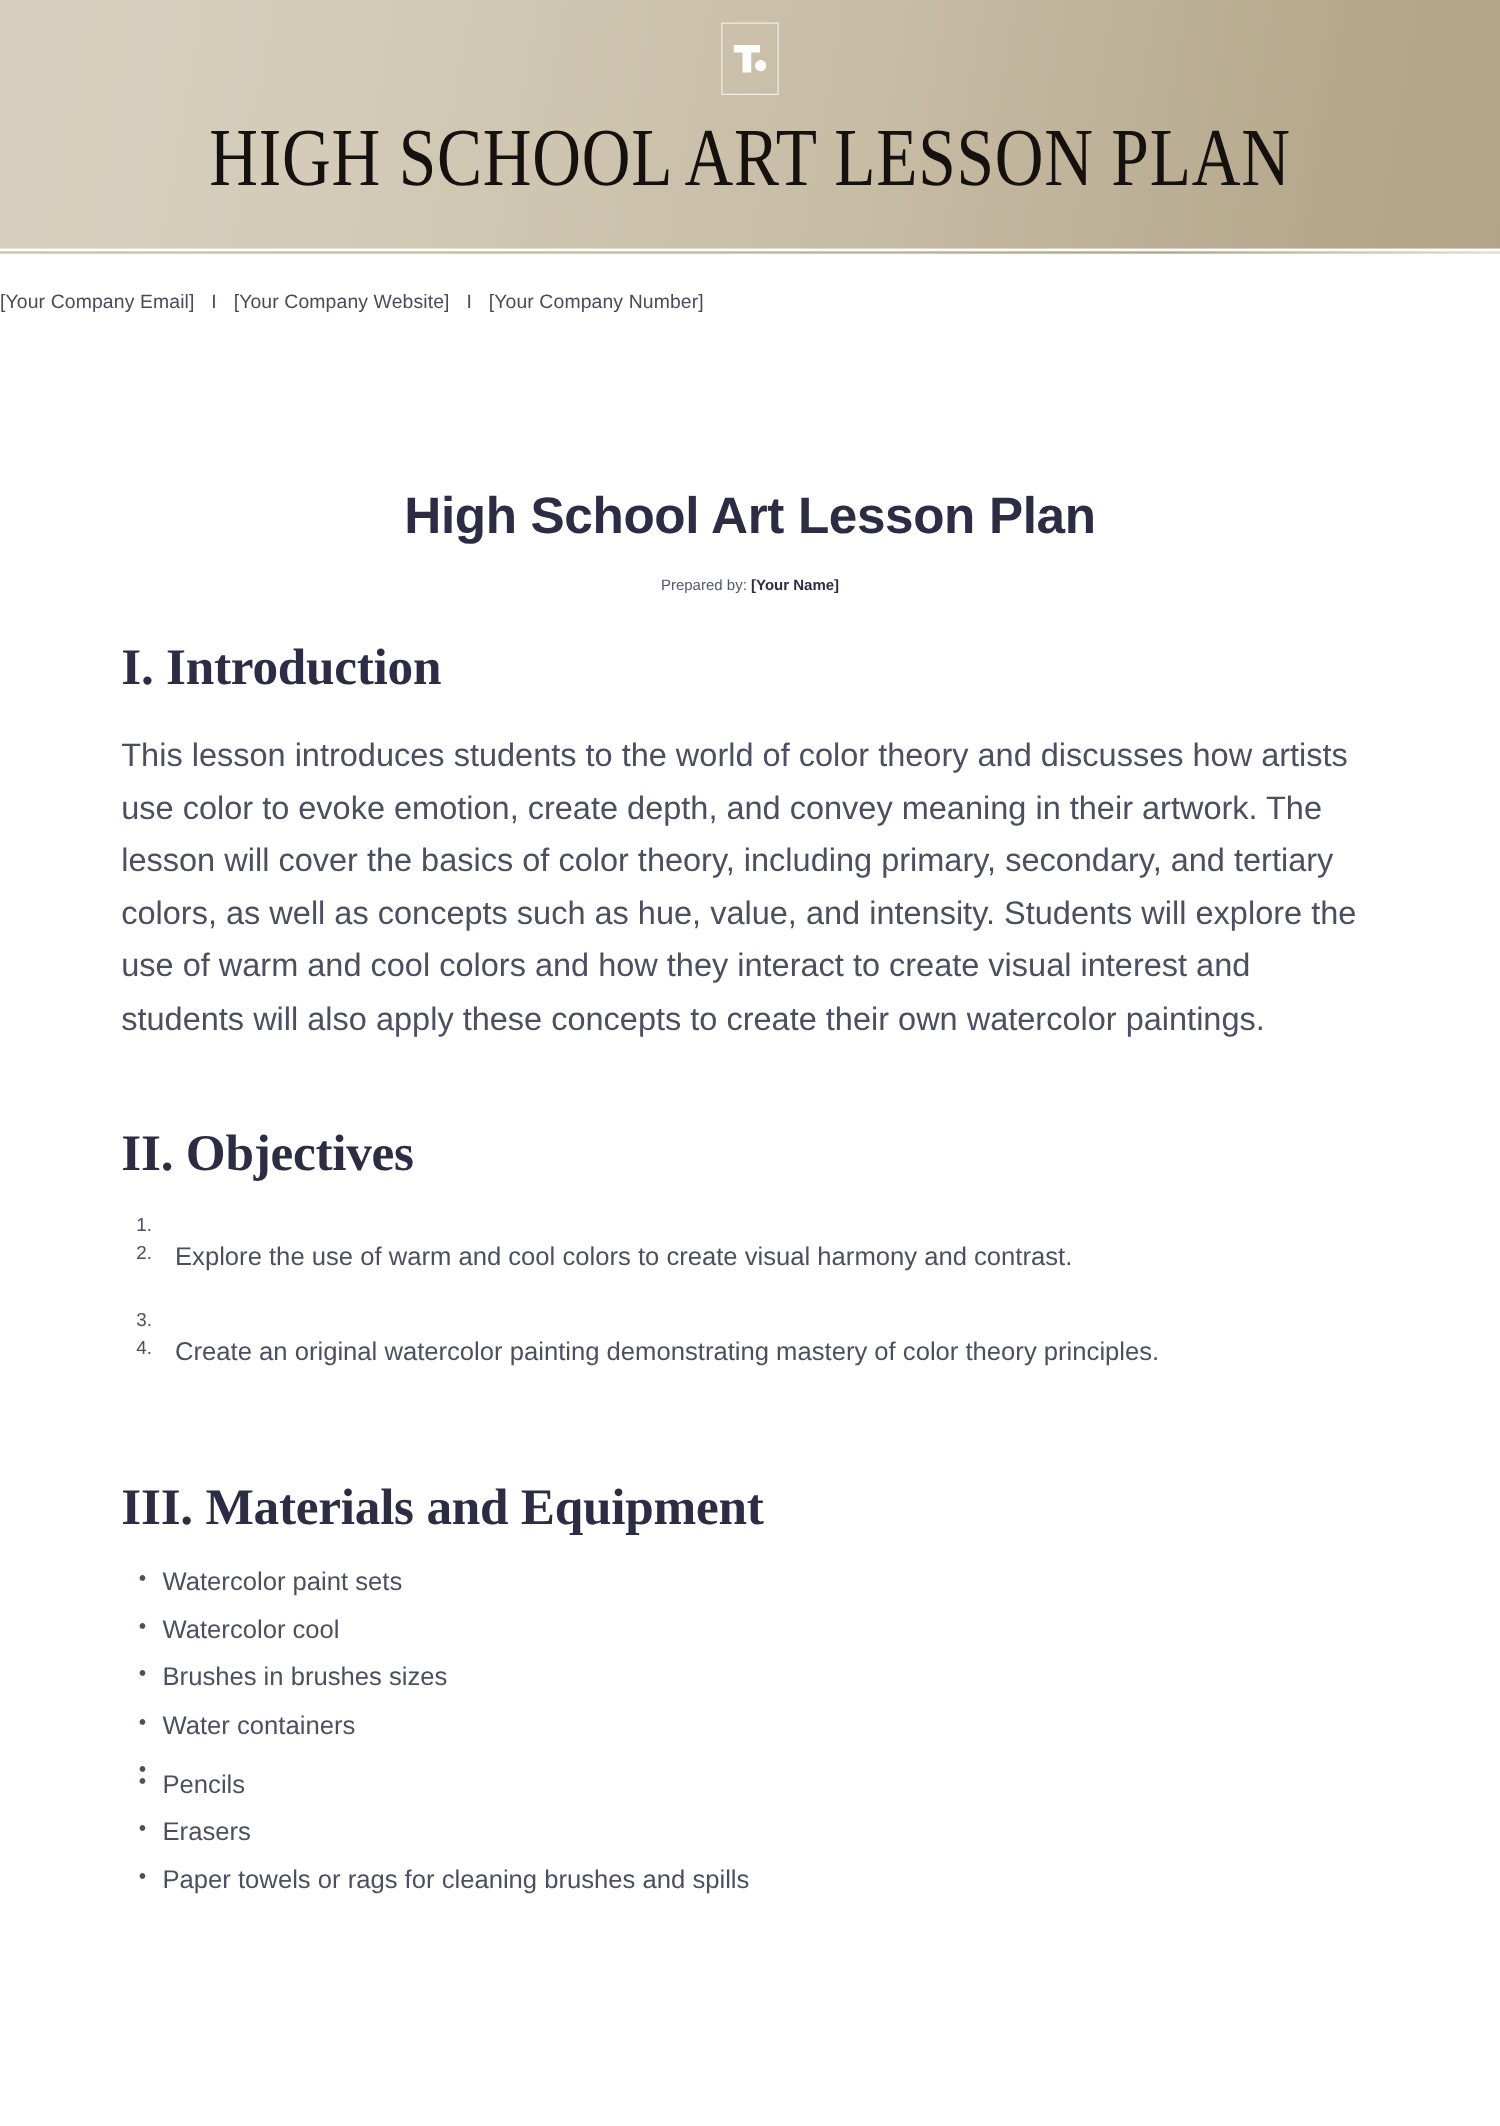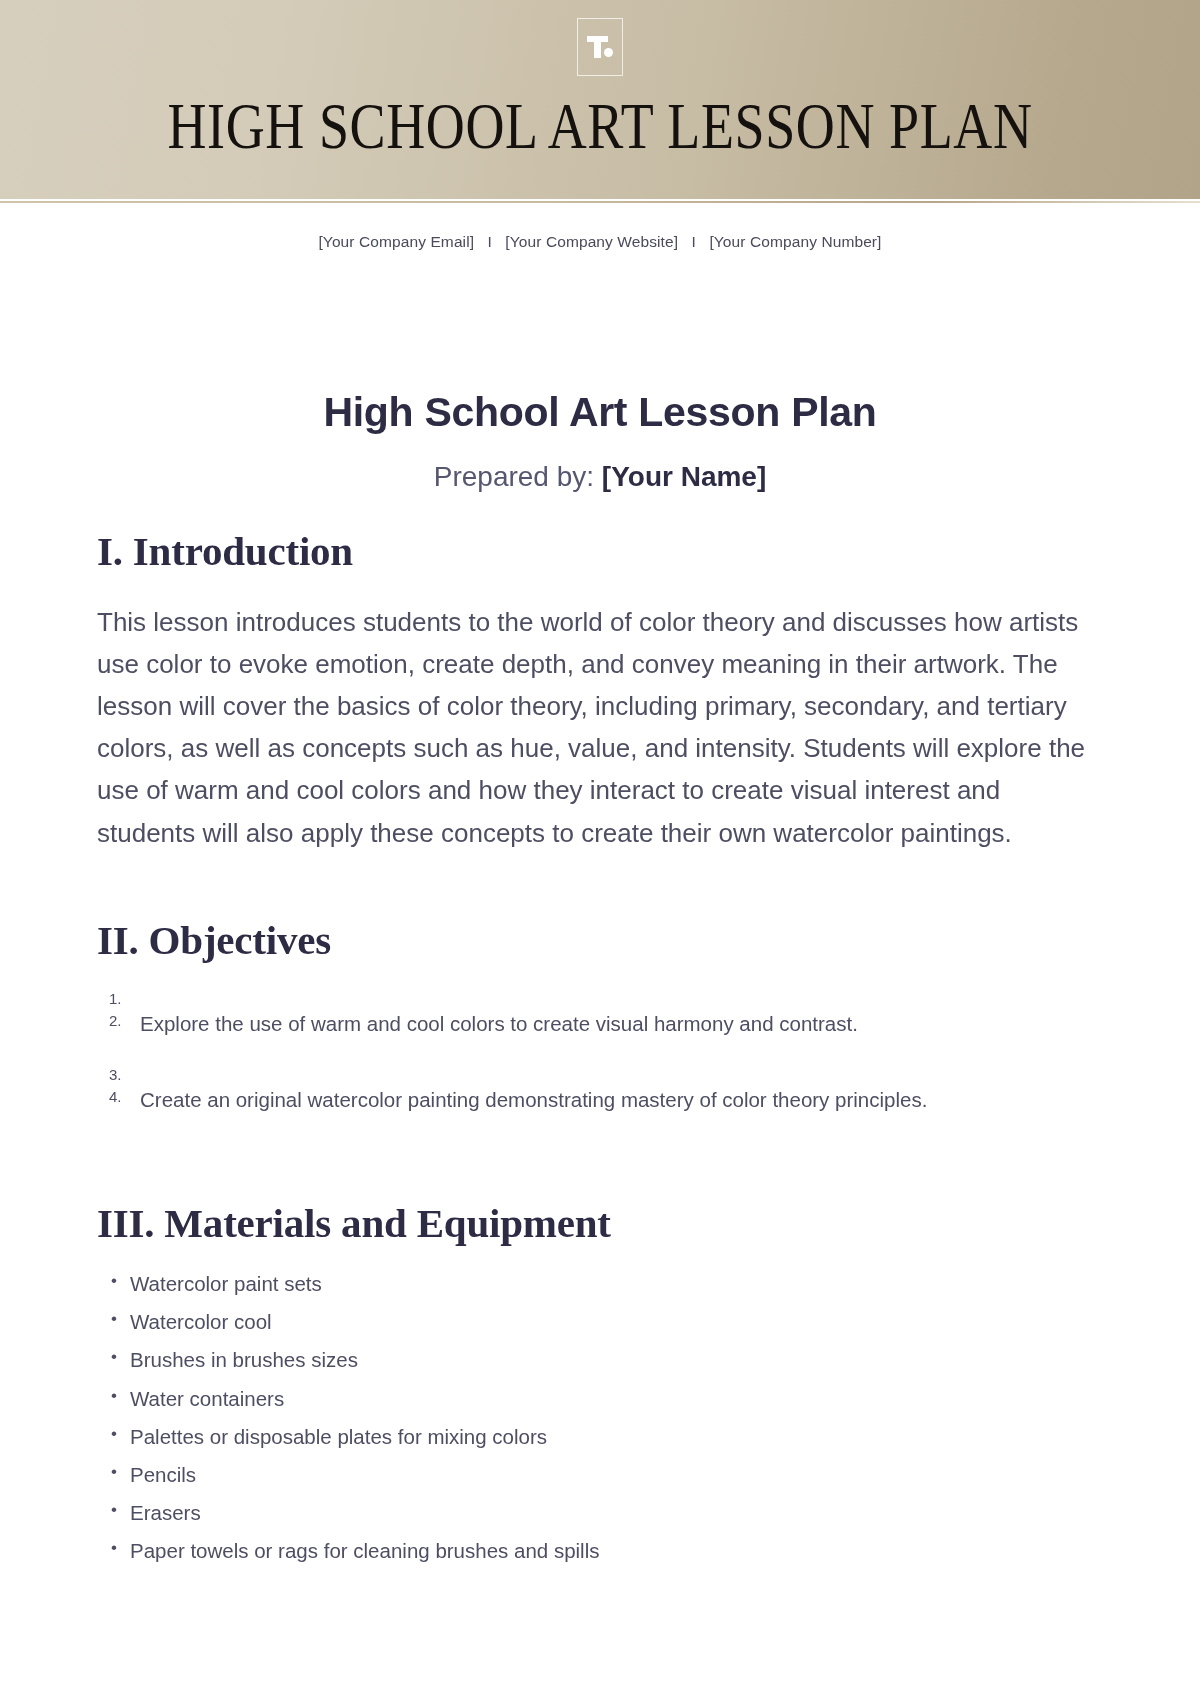--- a/index.html
+++ b/index.html
@@ -93,21 +93,20 @@
     left: 0;
     right: 0;
     top: 2px;
     height: 2px;
     background: linear-gradient(90deg, #cfc4ab 0%, #c7bba0 45%, #b6a78a 78%, #e7dfd0 100%);
   }
 
   
   .contact-line {
     width: 100%;
-    text-align: center;
     font-size: 15.5px;
     color: #4a4a5c;
     letter-spacing: 0.1px;
     padding-top: 25px;
   }
   .contact-sep {
     display: inline-block;
     padding: 0 9px;
     color: #4a4a5c;
   }
@@ -123,21 +122,21 @@
     text-align: center;
     font-size: 41px;
     font-weight: bold;
     color: #2e2c44;
     letter-spacing: -0.3px;
   }
   .prepared-by {
     margin: 0;
     padding-top: 25px;
     text-align: center;
-    font-size: 28px;
+    font-size: 12px;
     color: #565670;
   }
   .prepared-by .name {
     font-weight: bold;
     color: #2e2c44;
   }
 
   .section-heading {
     margin: 0;
     font-size: 41px;
@@ -272,21 +271,20 @@
     <li>
       <span class="dot-mark">•</span>
       <span>Brushes in brushes sizes</span>
     </li>
     <li>
       <span class="dot-mark">•</span>
       <span>Water containers</span>
     </li>
     <li>
       <span class="dot-mark">•</span>
-      <span>Palettes or disposable plates for mixing colors</span>
     </li>
     <li>
       <span class="dot-mark">•</span>
       <span>Pencils</span>
     </li>
     <li>
       <span class="dot-mark">•</span>
       <span>Erasers</span>
     </li>
     <li>

